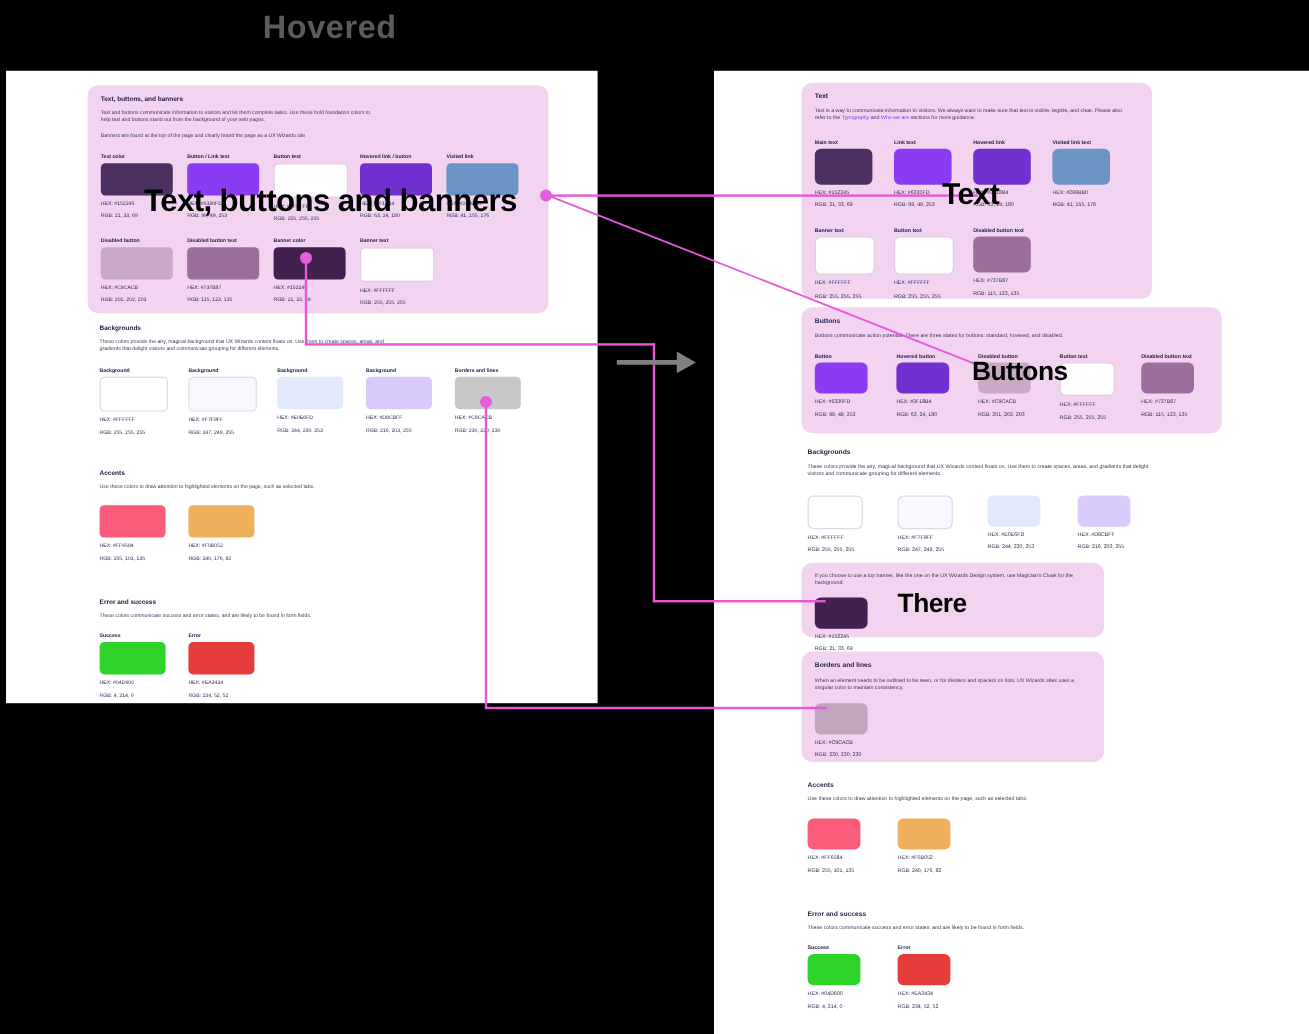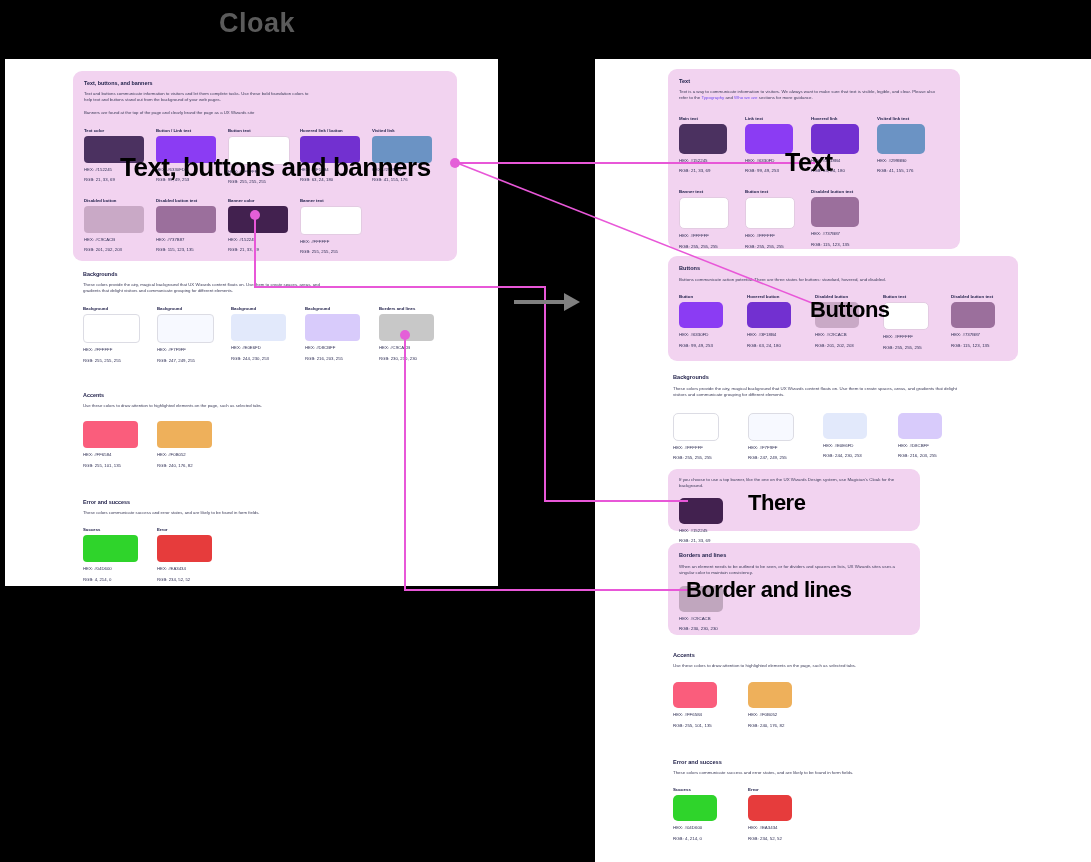--- a/index.html
+++ b/index.html
@@ -69,21 +69,21 @@
   .diag{position:absolute;left:0;top:0;pointer-events:none;}
 
   
   .arrow{position:absolute;}
 </style>
 </head>
 <body>
 
 <div class="stage">
 
-  <div class="before-title">Cloak</div>
+  <div class="before-title">Hovered</div>
 
   <div class="canvas L" id="canvas-left">
 
     <div class="panel" style="left:68px;top:12px;width:384px;height:190px;padding:0;">
       <div style="padding:9px 11px;">
         <div class="sec-title">Text, buttons, and banners</div>
         <div class="sec-body" style="margin-top:5px;width:230px;">Text and buttons communicate information to visitors and let them complete tasks. Use these bold foundation colors to help text and buttons stand out from the background of your web pages.</div>
         <div class="sec-body" style="margin-top:7px;width:250px;">Banners are found at the top of the page and clearly brand the page as a UX Wizards site</div>
 
         <div class="grid" style="margin-top:11px;gap:12px;">
@@ -424,15 +424,14 @@
 
   <svg class="arrow" style="left:512px;top:288px;" width="70" height="28">
     <line x1="2" y1="14" x2="56" y2="14" stroke="#808080" stroke-width="4"></line>
     <polygon points="52,5 68,14 52,23" fill="#808080"></polygon>
   </svg>
 
   <div class="overlay" style="left:120px;top:152px;font-size:26px;">Text, buttons and banners</div>
   <div class="overlay" style="left:785px;top:148px;font-size:25px;">Text</div>
   <div class="overlay" style="left:810px;top:297px;font-size:22px;">Buttons</div>
   <div class="overlay" style="left:748px;top:490px;font-size:22px;">There</div>
-  <div class="overlay" style="left:686px;top:577px;font-size:22px;">Border and lines</div>
 
 </div>
 
 </body></html>

